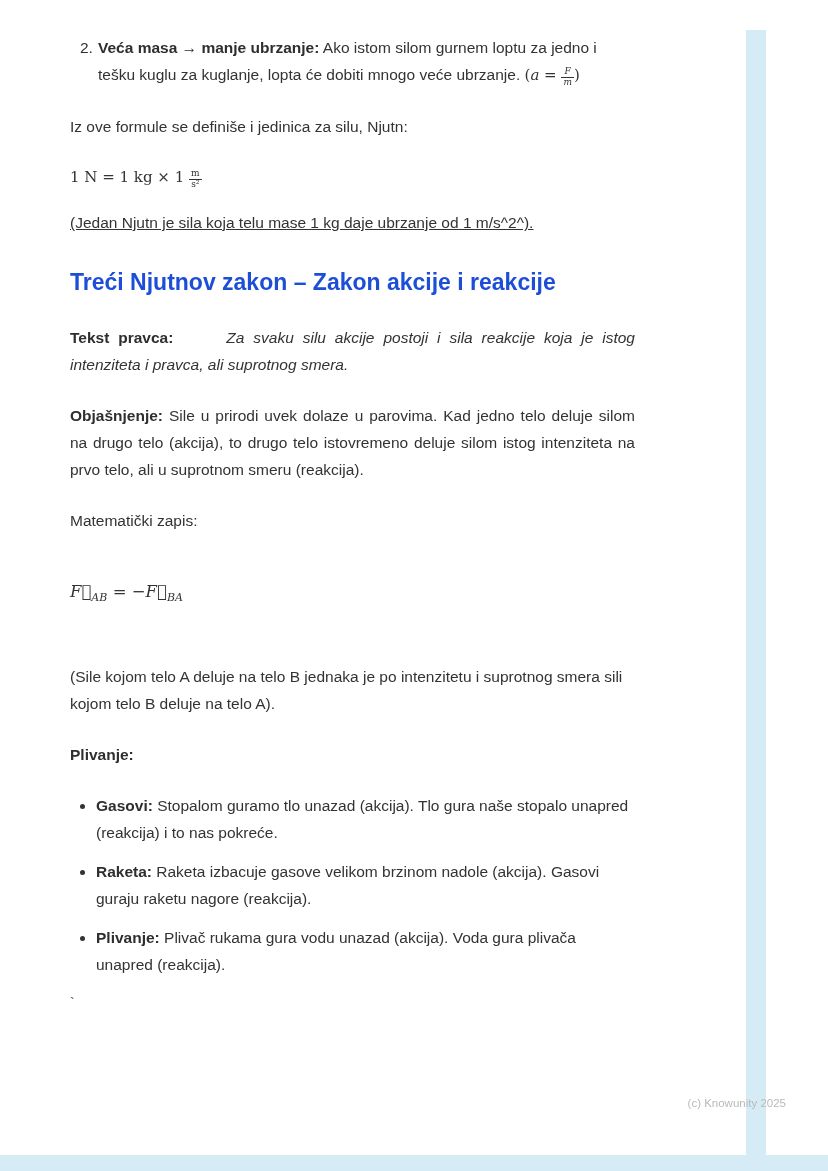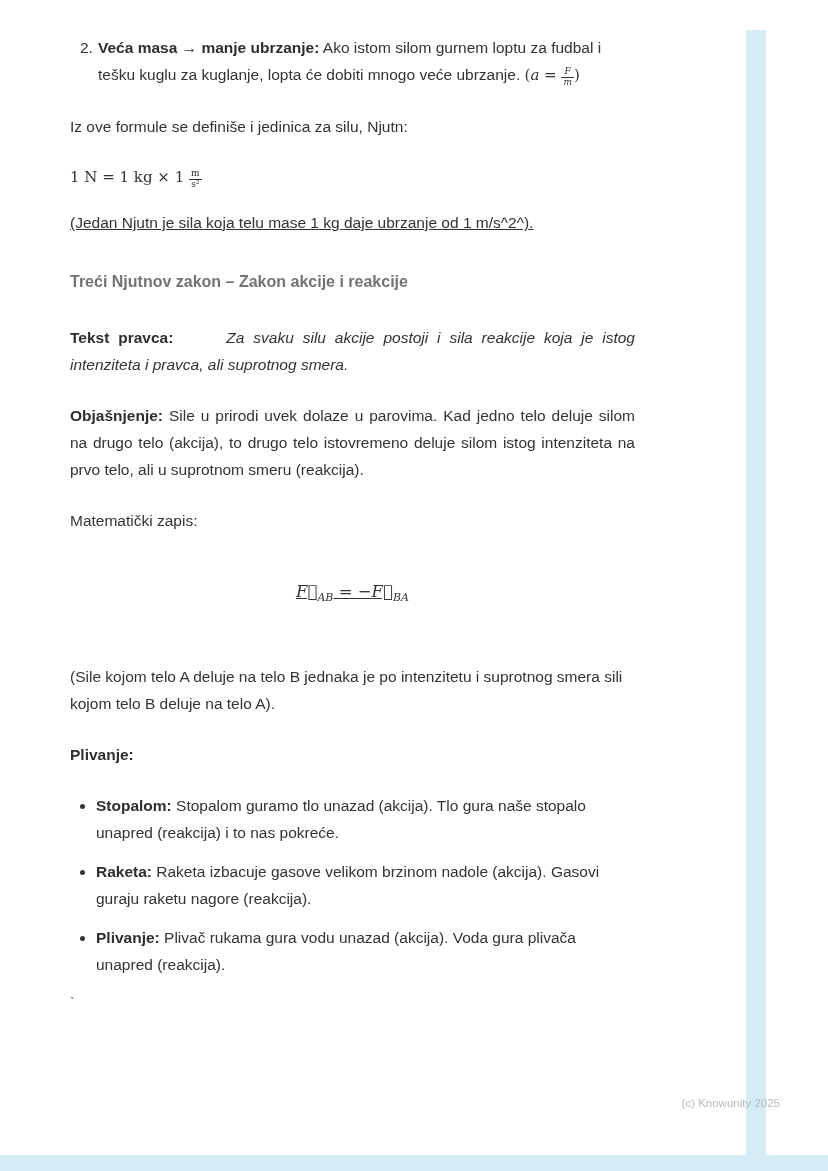--- a/index.html
+++ b/index.html
@@ -56,34 +56,33 @@
     vertical-align: -0.55em;
     text-align: center;
     font-size: 0.6em;
     line-height: 1.1;
   }
   .frac .fnum { display: block; padding: 0 2px; }
   .frac .fden { display: block; border-top: 1px solid #333; padding: 0 2px; }
   .unit-line { margin-bottom: 0; margin-top: 24px; }
   .unit-note { margin-top: 18px; text-decoration: underline; }
   h1.section-heading {
-    color: #737373;
-    font-size: 16px;
+    color: #1d4ed8;
+    font-size: 23px;
     line-height: 28px;
     font-weight: bold;
     margin: 32px 0 28px 0;
   }
   .justify { text-align: justify; }
   .law-text { font-style: italic; margin-left: 44px; }
   .center-math {
-    text-align: center;
+    text-align: left;
     font-family: "DejaVu Serif", serif;
     font-size: 16.5px;
     margin: 44px 0 52px 0;
-    text-decoration: underline;
   }
   .center-math .vec { font-style: italic; }
   .center-math sub {
     font-style: italic;
     font-size: 11px;
     vertical-align: -4px;
   }
   ul.examples {
     margin: 0 0 10px 0;
     padding-left: 26px;
@@ -91,41 +90,41 @@
   ul.examples li {
     margin-bottom: 12px;
   }
   .stray {
     margin-top: 12px;
     font-size: 14px;
     color: #444;
   }
   .footer {
     position: absolute;
-    right: 48px;
+    right: 42px;
     bottom: 54px;
     font-size: 11.5px;
     color: #b9b9b9;
     z-index: 2;
   }
 </style>
 </head>
 <body>
 
 <div class="page">
 
   <div class="stripe-right"></div>
   <div class="bar-bottom"></div>
 
   <div class="content">
 
     <div class="numbered-item">
       <span class="num">2.</span>
       <div class="num-body">
-        <b>Veća masa → manje ubrzanje:</b><span> Ako istom silom gurnem loptu za fudbal i tešku kuglu za kuglanje, lopta će dobiti mnogo veće ubrzanje. </span><span class="serif-math"><span>(</span><i>a</i><span> = </span><span class="frac"><i class="fnum">F</i><i class="fden">m</i></span><span>)</span></span>
+        <b>Veća masa → manje ubrzanje:</b><span> Ako istom silom gurnem loptu za jedno i tešku kuglu za kuglanje, lopta će dobiti mnogo veće ubrzanje. </span><span class="serif-math"><span>(</span><i>a</i><span> = </span><span class="frac"><i class="fnum">F</i><i class="fden">m</i></span><span>)</span></span>
       </div>
     </div>
 
     <p>Iz ove formule se definiše i jedinica za silu, Njutn:</p>
 
     <p class="serif-math unit-line"><span>1 N = 1 kg × 1 </span><span class="frac"><span class="fnum">m</span><span class="fden">s²</span></span></p>
 
     <p class="unit-note">(Jedan Njutn je sila koja telu mase 1 kg daje ubrzanje od 1 m/s^2^).</p>
 
     <h1 class="section-heading">Treći Njutnov zakon – Zakon akcije i reakcije</h1>
@@ -136,21 +135,21 @@
 
     <p>Matematički zapis:</p>
 
     <div class="center-math"><span class="vec">F⃗</span><sub>AB</sub><span> = −</span><span class="vec">F⃗</span><sub>BA</sub></div>
 
     <p>(Sile kojom telo A deluje na telo B jednaka je po intenzitetu i suprotnog smera sili kojom telo B deluje na telo A).</p>
 
     <p><b>Plivanje:</b></p>
 
     <ul class="examples">
-      <li><b>Stopalom:</b><span> Stopalom guramo tlo unazad (akcija). Tlo gura naše stopalo unapred (reakcija) i to nas pokreće.</span></li>
+      <li><b>Gasovi:</b><span> Stopalom guramo tlo unazad (akcija). Tlo gura naše stopalo unapred (reakcija) i to nas pokreće.</span></li>
       <li><b>Raketa:</b><span> Raketa izbacuje gasove velikom brzinom nadole (akcija). Gasovi guraju raketu nagore (reakcija).</span></li>
       <li><b>Plivanje:</b><span> Plivač rukama gura vodu unazad (akcija). Voda gura plivača unapred (reakcija).</span></li>
     </ul>
 
     <div class="stray">`</div>
 
   </div>
 
   <div class="footer">(c) Knowunity 2025</div>
 

